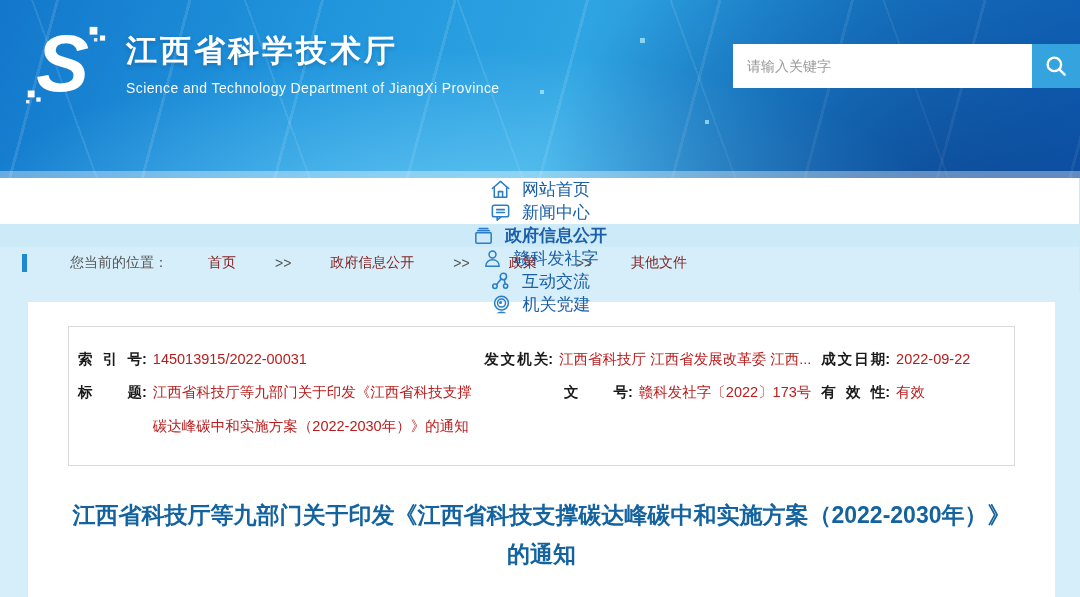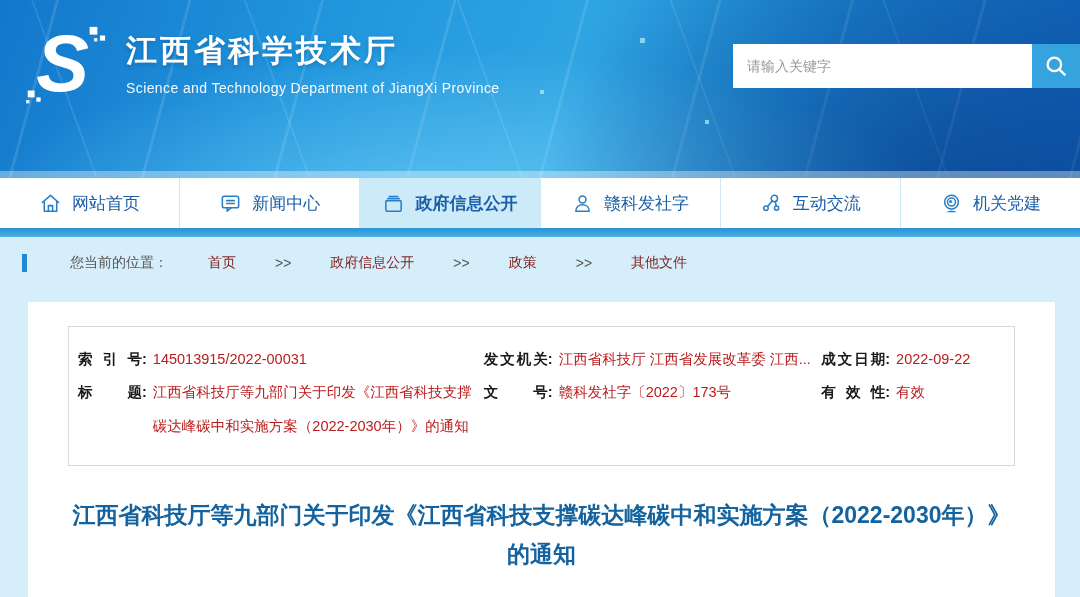--- a/index.html
+++ b/index.html
@@ -26,21 +26,21 @@
   .brand-logo { width:86px; height:86px; margin-right:14px; }
   .brand-text .cn { color:#fff; font-size:31px; font-weight:bold; letter-spacing:3px; text-shadow:0 2px 4px rgba(0,40,90,.25); }
   .brand-text .en { color:#fff; font-size:14px; margin-top:8px; letter-spacing:.4px; opacity:.95; }
 
   .search-box { position:absolute; top:44px; right:0; display:flex; }
   .search-input { width:299px; height:44px; border:none; outline:none; padding:0 14px; font-size:14px; color:#333; background:#fff; }
   .search-input::placeholder { color:#999; }
   .search-btn { width:48px; height:44px; border:none; background:#35a3dd; cursor:pointer; display:flex; align-items:center; justify-content:center; }
 
   
-  .main-nav { display:flex; height:50px; background:#fff; }
+  .main-nav { display:flex; height:50px; background:#fff;flex-direction:column; }
   .nav-item { flex:1; display:flex; align-items:center; justify-content:center; gap:10px;
     color:#1a5fa8; font-size:17px; cursor:pointer; border-right:1px solid #cfe8f5; }
   .nav-item:last-child { border-right:none; }
   .nav-item.active { background:#cdeaf8; font-weight:bold; }
   .nav-icon { display:flex; }
   .nav-icon svg { width:23px; height:23px; stroke:#2a7ec7; fill:none; stroke-width:1.6; stroke-linecap:round; stroke-linejoin:round; }
   .nav-strip { height:9px; background:linear-gradient(to bottom,#2493d6,#4fb0e2); }
 
   
   .breadcrumb-bar { display:flex; align-items:center; margin:17px 0 0 22px; font-size:14px; color:#555;gap:32px; }
@@ -50,21 +50,21 @@
   .crumb-sep { margin:0 7px; color:#555; }
 
   
   .content-card { margin:30px 25px 0 28px; background:#fff; padding:24px 0 60px; min-height:330px; }
 
   .doc-info-box { margin:0 40px; border:1px solid #d9d9d9; padding:16px 24px 22px 9px;
     font-size:14.5px; color:#333; }
   .info-row { display:flex; }
   .info-cell { display:flex; line-height:2.3; }
   .cell-1 { width:44.5%; padding-right:10px; }
-  .cell-2 { width:37%; padding-right:10px; }
+  .cell-2 { width:37%; padding-right:10px;justify-content:flex-end; }
   .cell-3 { width:18.5%; }
   .info-label { display:inline-block; min-width:64px; font-weight:bold; color:#1a1a1a;
     text-align:justify; text-align-last:justify; flex:none; white-space:nowrap; }
   .info-colon { font-weight:bold; color:#1a1a1a; margin:0 6px 0 0; flex:none; }
   .info-value { color:#b91c1c; }
 
   .article-title { margin:30px auto 0; max-width:985px; padding:0 20px; text-align:center;
     font-size:23px; font-weight:bold; color:#14639f; line-height:39px; }
 </style>
 </head>

